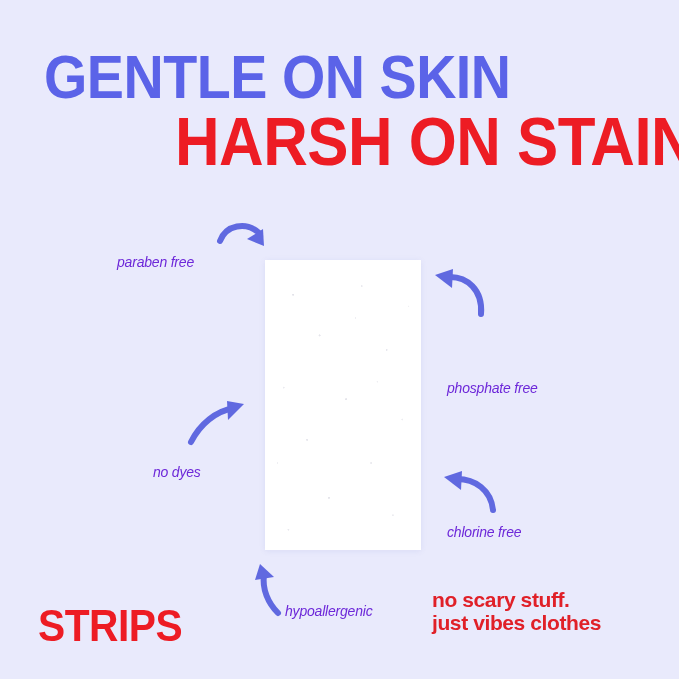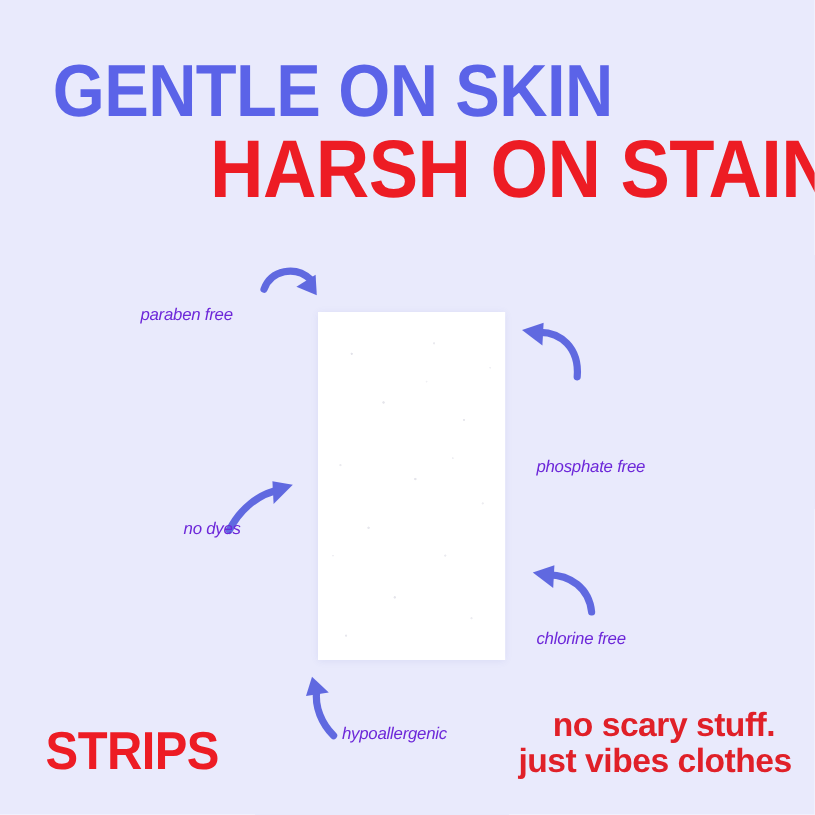--- a/index.html
+++ b/index.html
@@ -87,21 +87,21 @@
     font-family: "Liberation Sans", sans-serif;
     font-size: 14px;
     font-weight: 400;
     color: #6d28d9;
     white-space: nowrap;
     letter-spacing: -0.2px;
     font-style: italic;
   }
   #label-paraben     { left: 117px; top: 254px; }
   #label-phosphate   { left: 447px; top: 340px; margin-top: 40px; }
-  #label-no-dyes     { left: 153px; top: 432px; }
+  #label-no-dyes     { left: 153px; top: 464px; }
   #label-chlorine    { left: 447px; top: 524px; }
   #label-hypo        { left: 285px; top: 603px; }
 
   
   .arrow {
     position: absolute;
     overflow: visible;
   }
   .arrow path, .arrow polygon { fill: none; }
   .arrow .stroke {
@@ -131,24 +131,24 @@
     text-transform: uppercase;
     transform: scaleX(0.97) scaleY(1.06);
     transform-origin: left top;
     white-space: nowrap;
   }
   #tagline {
     position: absolute;
     left: 432px;
     top: 589px;
     width: 214px;
-    text-align: right;
+    text-align: left;
     font-family: "Liberation Sans", sans-serif;
     font-weight: 700;
-    font-size: 28px;
+    font-size: 21px;
     line-height: 1.08;
     color: #e02028;
     letter-spacing: -0.4px;
   }
   #tagline .line { display: block; white-space: nowrap; }
 </style>
 </head>
 <body>
 
 <div id="poster">

